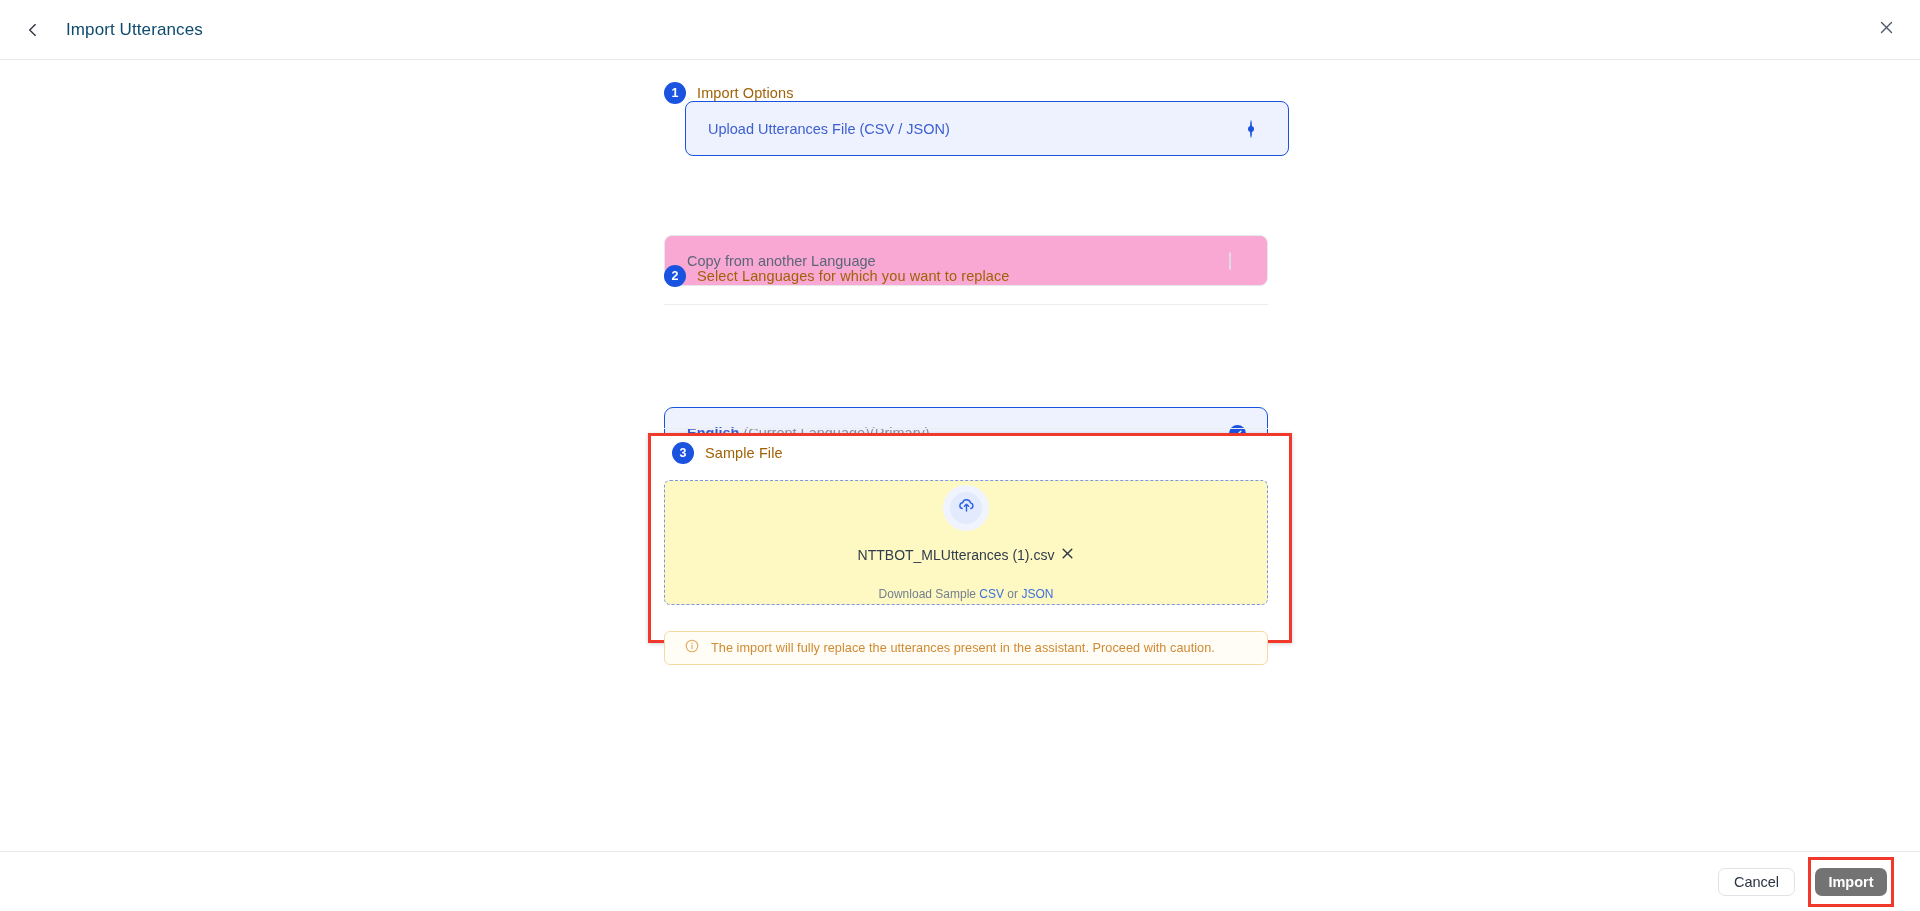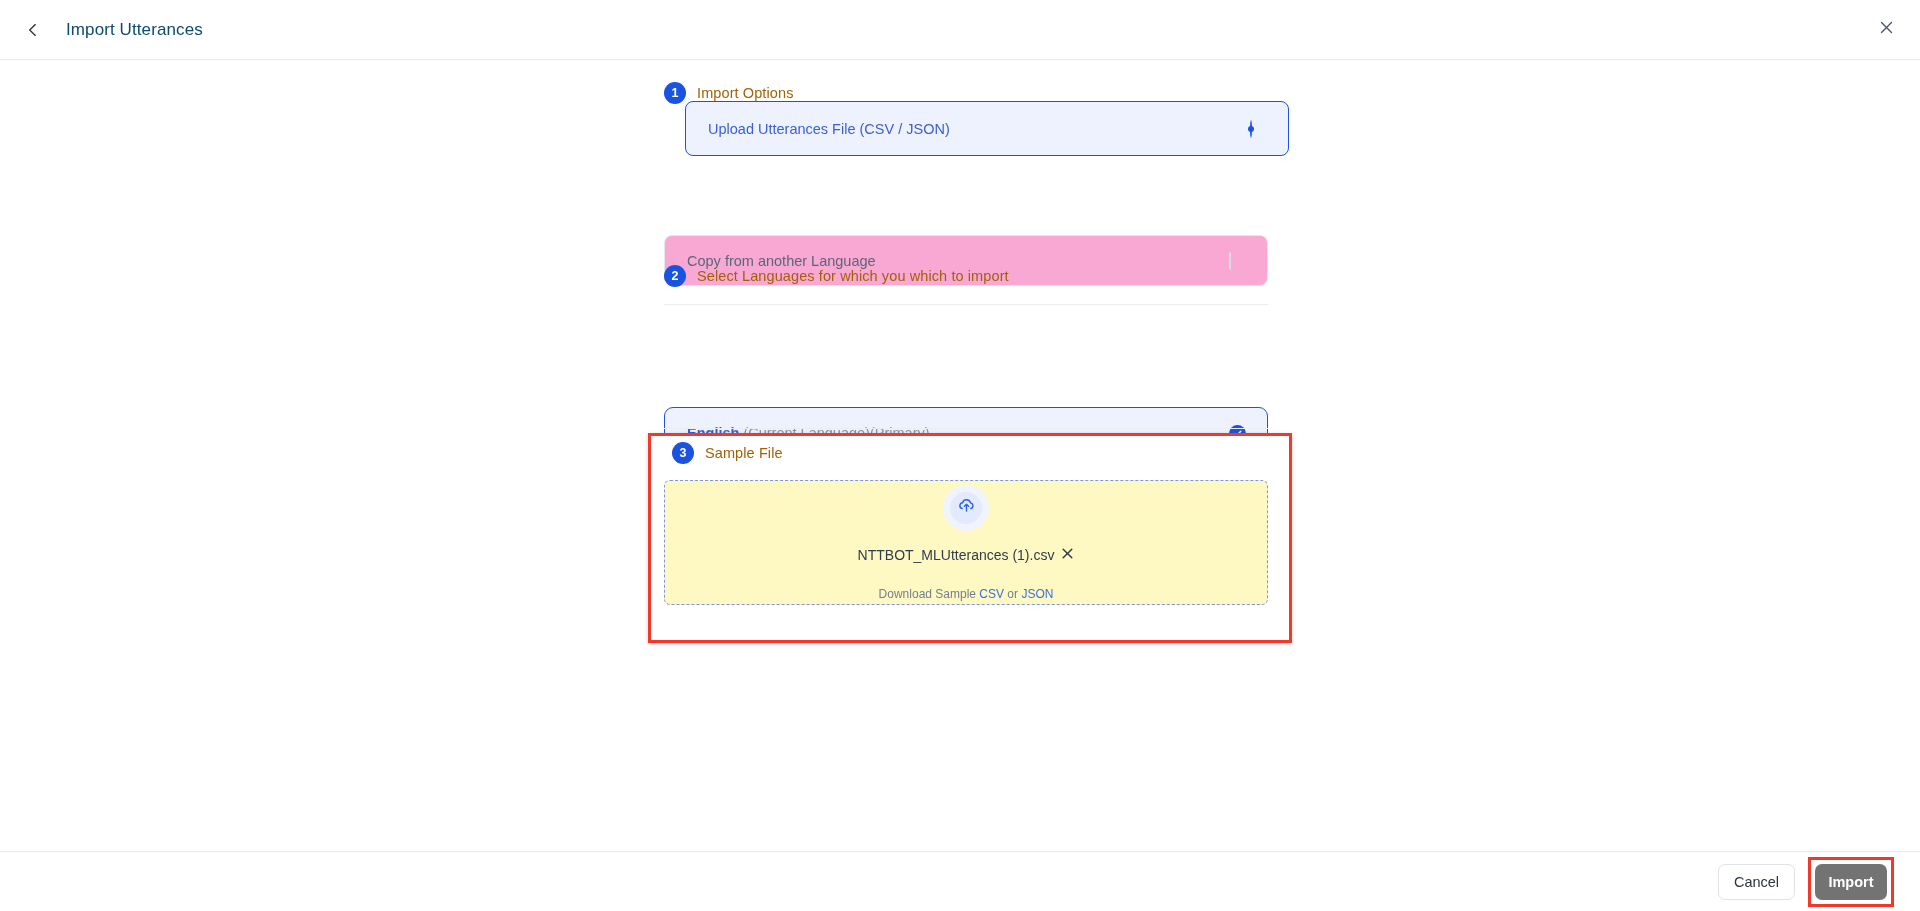--- a/index.html
+++ b/index.html
@@ -211,21 +211,21 @@
     position: absolute;
     left: 0; top: 851px;
     width: 1920px; height: 60px;
     background: #ffffff;
     border-top: 1px solid #e8eaed;
   }
   .btn {
     position: absolute;
     top: 50%;
     transform: translateY(-50%);
-    height: 36px;
+    height: 28px;
     border-radius: 7px;
     font-size: 14.5px;
     display: flex; align-items: center; justify-content: center;
     cursor: pointer;
     font-family: "Liberation Sans", sans-serif;
   }
   .btn-cancel {
     right: 125px;
     width: 77px;
     background: #ffffff;
@@ -292,21 +292,21 @@
     <span class="ctrl">
       <span class="radio-off"></span>
     </span>
   </div>
 
   <div class="divider" style="position:absolute; left:664px; top:243px;"></div>
 
   <div class="panel" style="top:204px;">
     <div class="step-head">
       <div class="badge">2</div>
-      <div class="step-title">Select Languages for which you which to import</div>
+      <div class="step-title">Select Languages for which you want to replace</div>
     </div>
   </div>
 
   <div class="opt selected" style="left:664px; top:240px; height:51px; border-radius:9px;">
     <span>
       <span class="lang-name">English</span><span class="lang-meta"> (Current Language)(Primary)</span>
     </span>
     <span class="ctrl">
       <span class="check-on">
         <svg width="11" height="11" viewBox="0 0 11 11" fill="none">
@@ -355,20 +355,30 @@
           </svg>
         </span>
       </span>
     </div>
 
     <div class="sample-row">
       <span>Download Sample </span><a>CSV</a><span> or </span><a>JSON</a>
     </div>
   </div>
 
+  <div class="warn" style="top:570px;">
+    <span>
+      <svg width="14" height="14" viewBox="0 0 14 14" fill="none">
+        <circle cx="7" cy="7" r="5.8" stroke="#e0a85c" stroke-width="1.1"></circle>
+        <path d="M7 6.1 V9.7" stroke="#e0a85c" stroke-width="1.1" stroke-linecap="round"></path>
+        <circle cx="7" cy="4.3" r=".72" fill="#e0a85c"></circle>
+      </svg>
+    </span>
+    <span class="warn-text">The import will fully replace the utterances present in the assistant. Proceed with caution.</span>
+  </div>
 
 </div>
 
 <div class="footer">
   <div class="btn btn-cancel">Cancel</div>
   <div class="btn btn-import">Import</div>
   <div class="btn-import-ring"></div>
 </div>
 
 </body></html>

